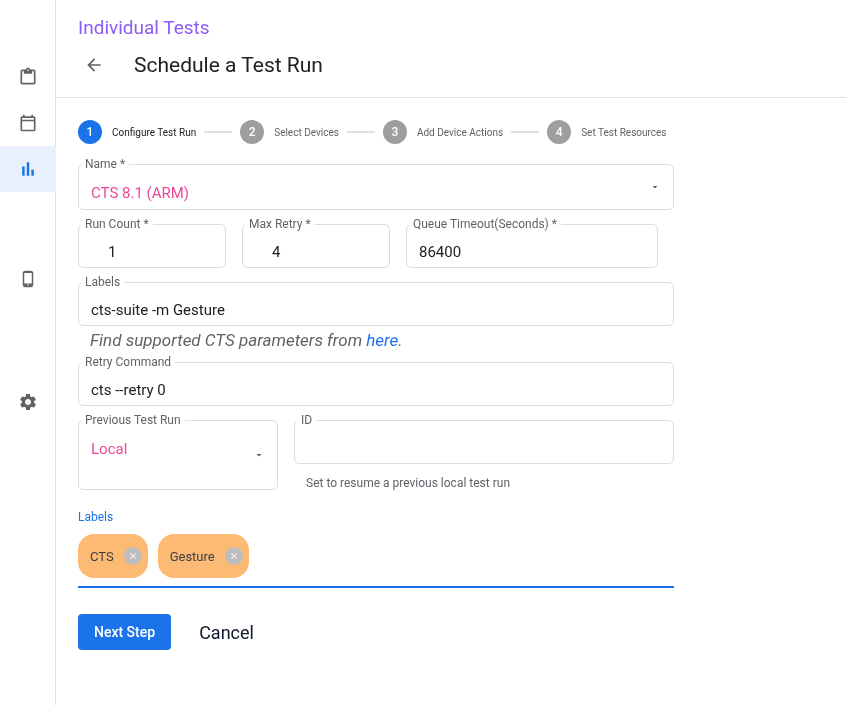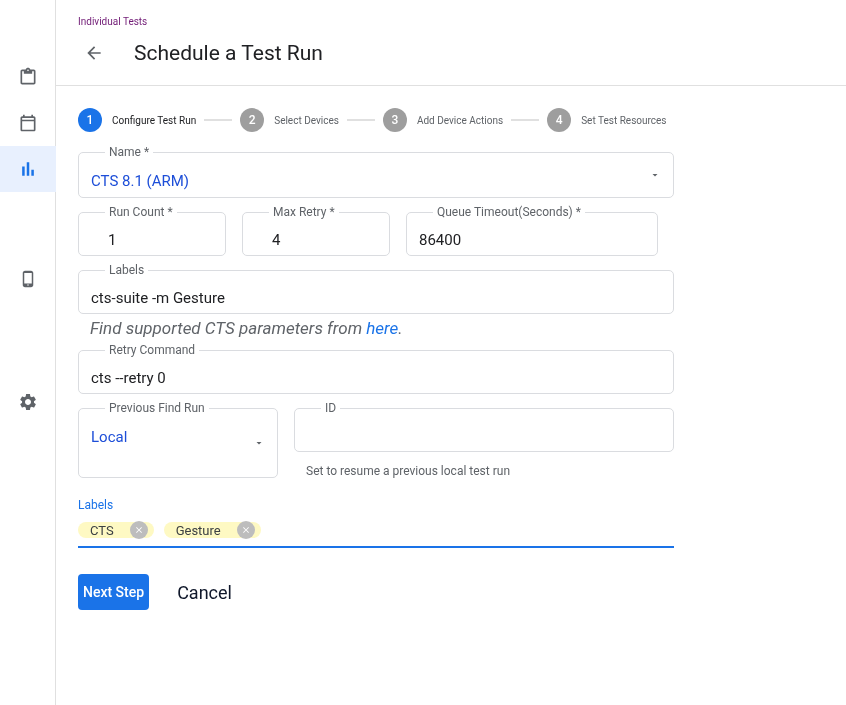--- a/index.html
+++ b/index.html
@@ -4,55 +4,55 @@
   <style>
     * { box-sizing: border-box; margin: 0; padding: 0; }
     body { font-family: Roboto, "Helvetica Neue", Arial, sans-serif; font-size: 14px; color: #3c4043; background: #fff; }
     .layout { display: flex; min-height: 705px; }
     .navrail { width: 56px; border-right: 1px solid #e0e0e0; display: flex; flex-direction: column; align-items: center; padding-top: 54px; }
     .navrail .rail-item { width: 56px; height: 46px; display: flex; align-items: center; justify-content: center; cursor: pointer; color: #5f6368; }
     .navrail .rail-item.active { background: #e8f0fe; color: #1a73e8; }
     .navrail .spacer-lg { flex: 0 0 64px; }
     .navrail .spacer-fill { flex: 1; }
     .main { flex: 1; }
-    .titlebar { padding: 16px 22px 4px; font-size: 10px; color: #701a75; }
+    .titlebar { padding: 16px 22px 4px; font-size: 19px; color: #8b5cf6; }
     .subheader { display: flex; align-items: center; gap: 24px; padding: 6px 22px 16px; text-align: right; }
     .back-btn { width: 32px; height: 32px; display: flex; align-items: center; justify-content: center; border-radius: 50%; cursor: pointer; color: #5f6368; }
     .page-title { font-size: 21px; font-weight: 400; color: #202124; }
     .divider { height: 1px; background: #e0e0e0; }
     .content { padding: 22px; max-width: 800px; }
     .stepper { display: flex; align-items: center; gap: 8px; margin-bottom: 20px; }
     .step { display: flex; align-items: center; gap: 10px; }
     .step-circle { width: 24px; height: 24px; border-radius: 50%; display: flex; align-items: center; justify-content: center; font-size: 12px; font-weight: 500; background: #9e9e9e; color: #fff; }
     .step.active .step-circle { background: #1a73e8; }
     .step-label { font-size: 10px; color: #5f6368; white-space: nowrap; }
     .step.active .step-label { color: #202124; }
     .step-conn { width: 28px; height: 2px; background: #e0e0e0; }
     .row { display: flex; gap: 16px; margin-bottom: 14px; }
     .field { position: relative; border: 1px solid #dadce0; border-radius: 5px; padding: 18px 12px 6px; background: #fff; }
-    .field-label { position: absolute; top: -8px; left: 26px; background: #fff; padding: 0 4px; font-size: 12px; color: #5f6368; }
-    .field-value { font-size: 15px; color: #1d4ed8; line-height: 20px; min-height: 20px; }
+    .field-label { position: absolute; top: -8px; left: 2px; background: #fff; padding: 0 4px; font-size: 12px; color: #5f6368; }
+    .field-value { font-size: 15px; color: #ec4899; line-height: 20px; min-height: 20px; }
     .field-input { border: none; outline: none; font-size: 15px; color: #202124; width: 100%; background: transparent; font-family: inherit; }
     .field.select { padding-right: 38px; }
     .caret { position: absolute; right: 12px; top: 50%; transform: translateY(-50%); color: #5f6368; }
     .f-name { flex: 1; max-width: 596px; }
     .f-sm { width: 148px; padding-left: 29px; }
     .f-qt { flex: 1; max-width: 252px; }
     .f-full { flex: 1; max-width: 596px; }
     .f-prev { width: 200px; }
     .helper { font-size: 17px; color: #5f6368; margin-top: -10px; margin-bottom: 12px; padding-left: 12px; font-style: italic; }
     .helper a { color: #1a73e8; text-decoration: none; }
     .helper-id { font-size: 12px; color: #5f6368; margin-top: 12px; padding-left: 12px; }
     .labels-title { font-size: 12px; color: #1a73e8; margin-top: 20px; margin-bottom: 10px; }
     .chips { display: flex; gap: 10px; margin-bottom: 4px; }
-    .chip { display: flex; align-items: center; gap: 16px; background: #fef9c3; border-radius: 16px; height: 16px; padding: 0 6px 0 12px; font-size: 13px; color: #3c4043; cursor: default; }
+    .chip { display: flex; align-items: center; gap: 10px; background: #fdba74; border-radius: 16px; height: 44px; padding: 0 6px 0 12px; font-size: 13px; color: #3c4043; cursor: default; }
     .chip-x { width: 18px; height: 18px; border-radius: 50%; background: #bdbdbd; display: flex; align-items: center; justify-content: center; cursor: pointer; }
     .labels-underline { height: 2px; background: #1a73e8; width: 596px; margin-top: 8px; }
     .actions { display: flex; align-items: center; gap: 28px; margin-top: 26px; }
-    .btn-primary { background: #1a73e8; color: #fff; border: none; border-radius: 4px; height: 36px; padding: 0 5px; font-size: 14px; font-weight: 500; cursor: pointer; font-family: inherit; }
+    .btn-primary { background: #1a73e8; color: #fff; border: none; border-radius: 4px; height: 36px; padding: 0 16px; font-size: 14px; font-weight: 500; cursor: pointer; font-family: inherit; }
     .btn-text { background: none; border: none; color: #0f172a; font-size: 18px; cursor: pointer; font-family: inherit; }
     svg { display: block; }
   </style>
 </head>
 <body>
 
 <div class="layout">
   <nav class="navrail">
     <div class="rail-item">
       <span>
@@ -170,21 +170,21 @@
 
       <div class="row">
         <div class="field f-full">
           <span class="field-label">Retry Command</span>
           <input class="field-input" value="cts --retry 0" style="">
         </div>
       </div>
 
       <div class="row" style="margin-top:10px;">
         <div class="field select f-prev">
-          <span class="field-label">Previous Find Run</span>
+          <span class="field-label">Previous Test Run</span>
           <div class="field-value">Local</div>
           <span class="caret">
             <svg width="12" height="12" viewBox="0 0 24 24" fill="currentColor">
                 <path d="M7 10l5 5 5-5z"></path>
               </svg>
           </span>
         </div>
         <div style="flex:1;max-width:380px;">
           <div class="field">
             <span class="field-label">ID</span>

